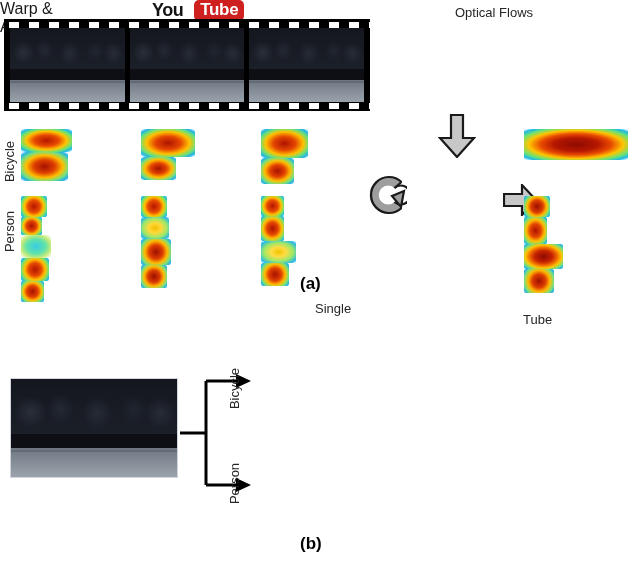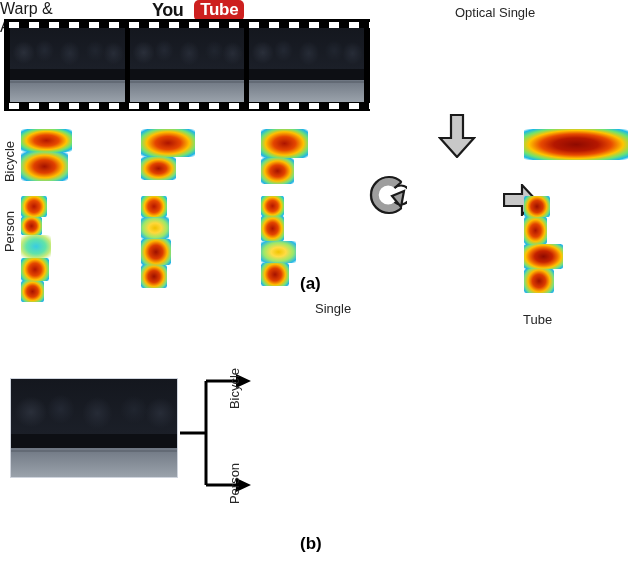--- a/index.html
+++ b/index.html
@@ -32,21 +32,21 @@
   .scene .road-line{position:absolute;left:0;right:0;bottom:26%;height:2px;background:#5d646e;opacity:.7;}</style>
 </head>
 <body>
 
 <div class="abs" style="left:152px;top:0px;width:110px;height:20px;display:flex;align-items:center;gap:11px;">
   <span style="font-size:18px;font-weight:bold;color:#141414;letter-spacing:-.5px;">You</span>
   <span style="font-size:17px;font-weight:bold;color:#fff;background:#cd201f;border-radius:5px;
                padding:0 6px 1px 6px;letter-spacing:-.3px;">Tube</span>
 </div>
 
-<div class="abs lbl" style="left:455px;top:5px;font-size:13px;">Optical Single</div>
+<div class="abs lbl" style="left:455px;top:5px;font-size:13px;">Optical Flows</div>
 
 <div class="abs filmstrip" style="left:4px;top:19px;width:366px;height:92px;">
   <div class="perf" style="top:1px;">
     <i></i>
       <i></i>
       <i></i>
       <i></i>
       <i></i>
       <i></i>
       <i></i>

